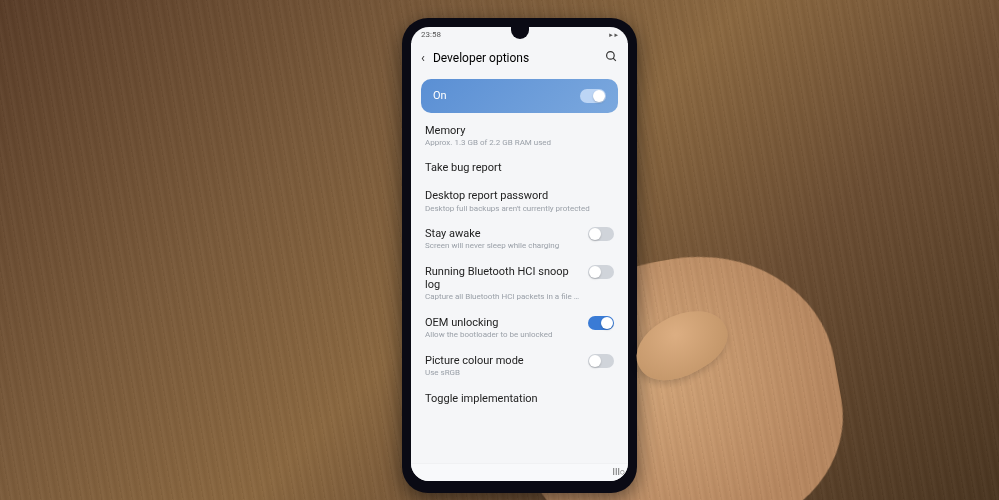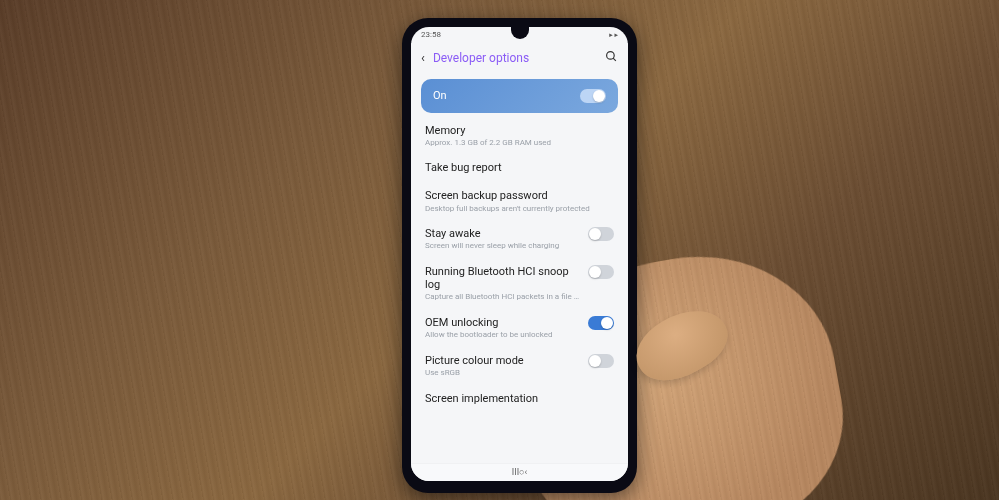--- a/index.html
+++ b/index.html
@@ -71,21 +71,21 @@
   .app-header {
     height: 30px;
     display: flex;
     align-items: center;
     padding: 0 10px;
     gap: 8px;
     background: #f5f6f8;
   }
   .app-header .title {
     font-size: 12px;
-    color: #8b5cf6;
+    color: #000000;
     flex: 1;
   }
   .back-icon, .search-icon {
     font-size: 13px;
     color: #333;
   }
   .master-toggle {
     margin: 6px 10px 2px 10px;
     background: linear-gradient(135deg, #5a8fd4, #7ba8de);
     border-radius: 10px;
@@ -144,21 +144,21 @@
   .switch.off { background: #d0d4da; }
   .switch.off::after { left: 1px; }
   .switch.on { background: #3a7bd5; }
   .switch.on::after { right: 1px; }
   .switch.on-light { background: #bcd5f5; }
   .switch.on-light::after { right: 1px; background: #fff; }
   .nav-bar {
     height: 18px;
     background: rgba(248,249,251,0.9);
     display: flex;
-    justify-content: center;
+    justify-content: flex-end;
     align-items: center;
     font-size: 9px;
     color: #666;
     border-top: 1px solid rgba(0,0,0,0.03);
   }
   .hand {
     position: absolute;
     right: 160px;
     bottom: -40px;
     width: 320px;
@@ -222,21 +222,21 @@
       </div>
 
       <div class="item">
         <div class="txt">
           <div class="title">Take bug report</div>
         </div>
       </div>
 
       <div class="item">
         <div class="txt">
-          <div class="title">Screen backup password</div>
+          <div class="title">Desktop report password</div>
           <div class="sub">Desktop full backups aren't currently protected</div>
         </div>
       </div>
 
       <div class="item">
         <div class="txt">
           <div class="title">Stay awake</div>
           <div class="sub">Screen will never sleep while charging</div>
         </div>
         <span class="switch off"></span>
@@ -262,21 +262,21 @@
       <div class="item">
         <div class="txt">
           <div class="title">Picture colour mode</div>
           <div class="sub">Use sRGB</div>
         </div>
         <span class="switch off"></span>
       </div>
 
       <div class="item">
         <div class="txt">
-          <div class="title">Screen implementation</div>
+          <div class="title">Toggle implementation</div>
         </div>
       </div>
 
     </div>
 
     <div class="nav-bar">
       <span>III</span>
       <span>○</span>
       <span>‹</span>
     </div>

